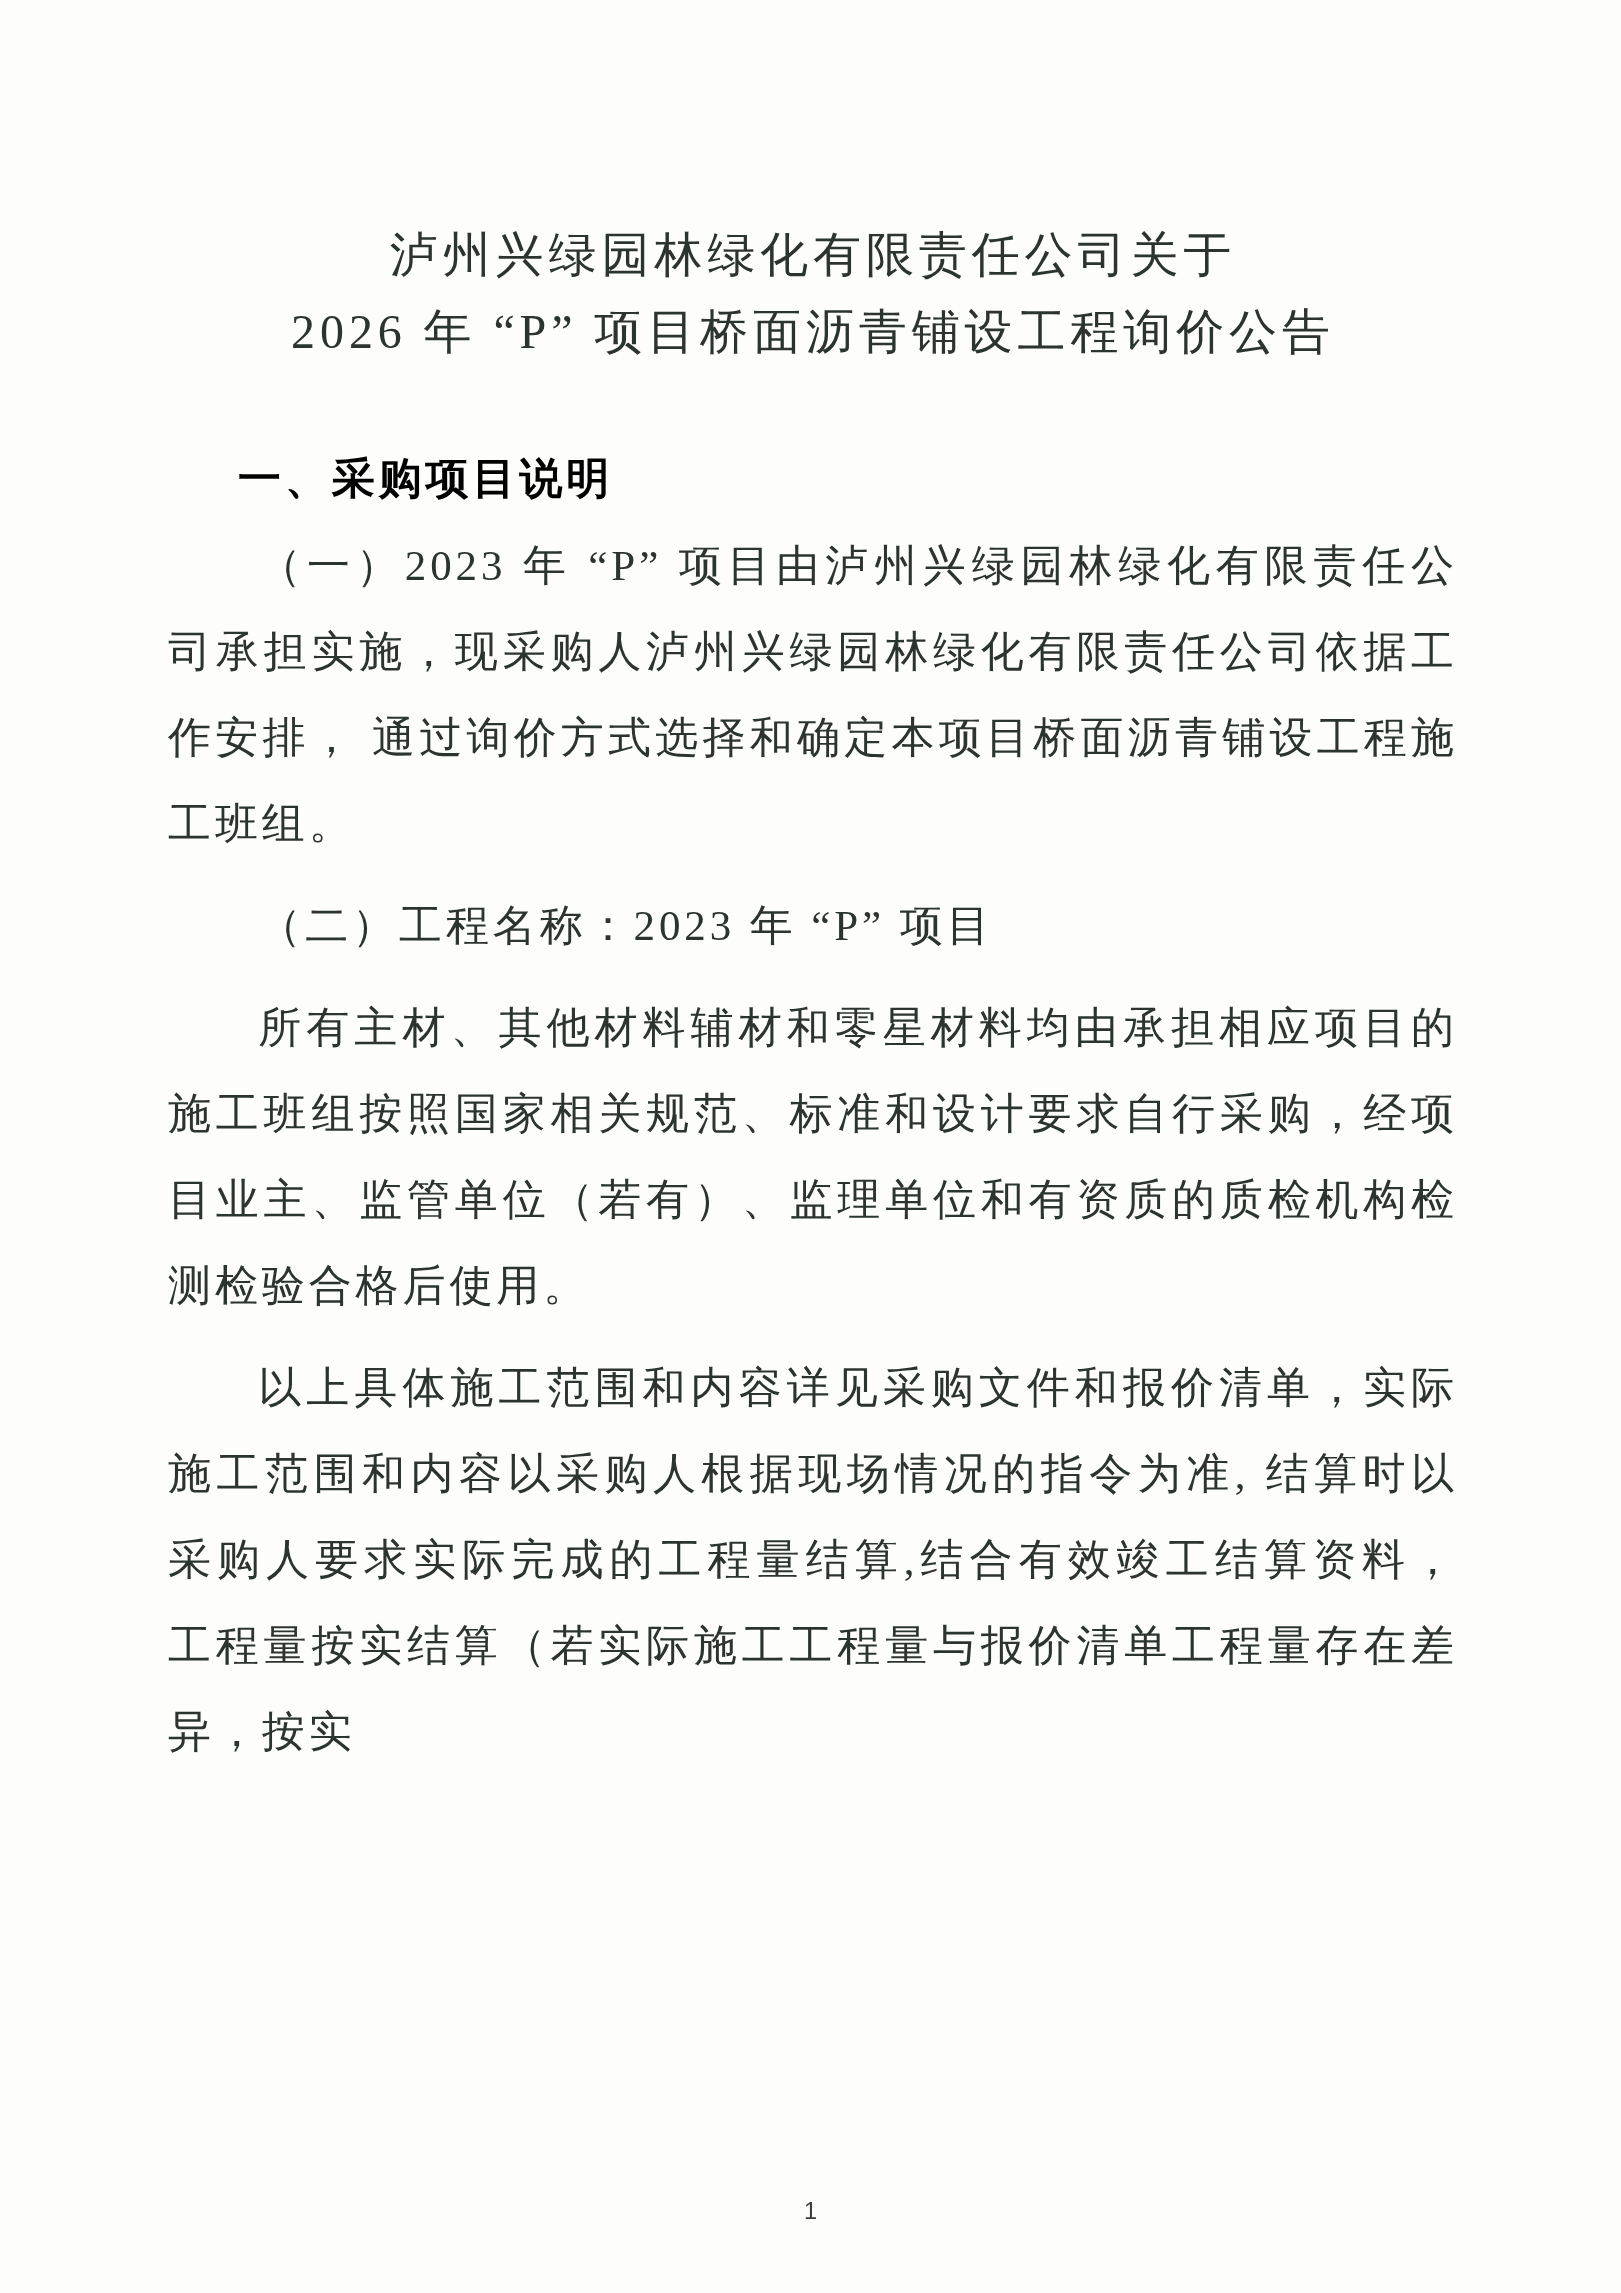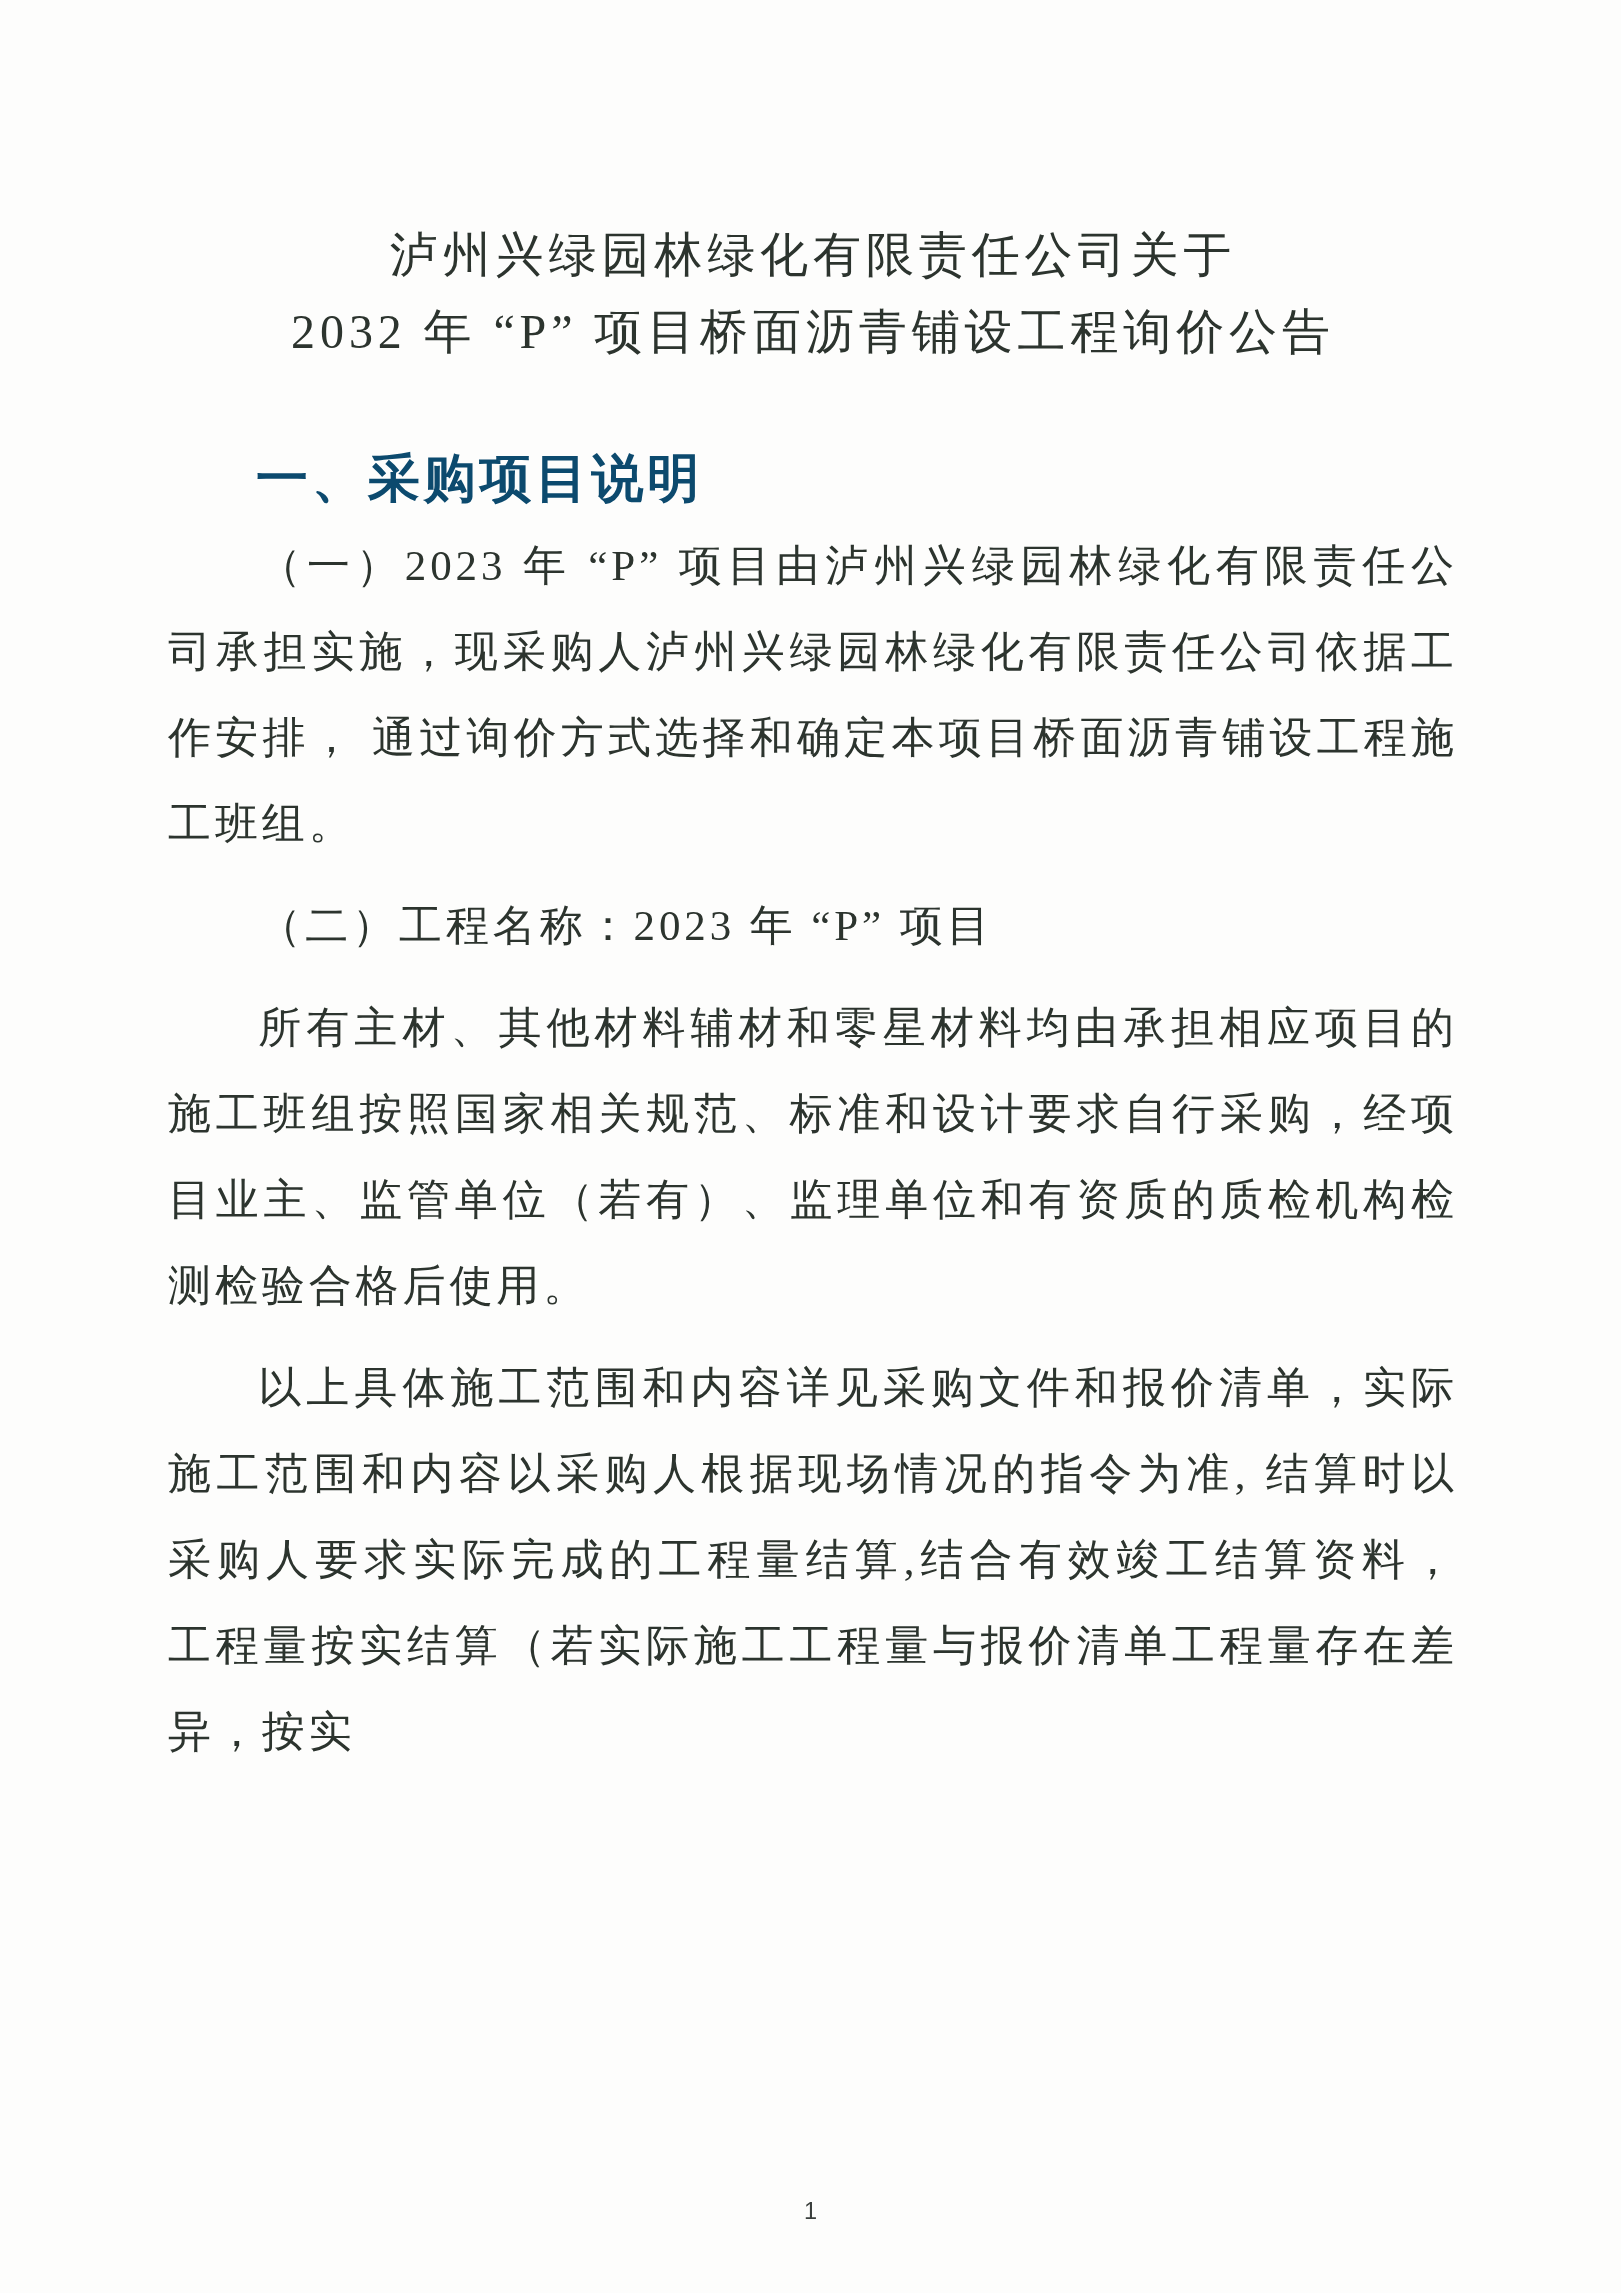--- a/index.html
+++ b/index.html
@@ -28,24 +28,24 @@
     letter-spacing: 4.9px;
   }
   .doc-title .title-line {
     display: block;
     white-space: nowrap;
   }
   .section-heading {
     margin: 80px 0 0 0;
     font-family: "Liberation Sans", "DejaVu Sans", sans-serif;
     font-weight: 700;
-    font-size: 52px;
+    font-size: 43px;
     line-height: 57px;
     letter-spacing: 3.9px;
-    color: #0c4a6e;
+    color: #000000;
     text-indent: 2em;
   }
   .body-text {
     margin-top: 13.7px;
   }
   .body-text p {
     margin: 16px;
     font-size: 43px;
     line-height: 86px;
     letter-spacing: 3.9px;
@@ -63,21 +63,21 @@
     color: #3a3f3c;
   }
 </style>
 </head>
 <body>
 
 <div class="page">
 
   <h1 class="doc-title">
     <span class="title-line">泸州兴绿园林绿化有限责任公司关于</span>
-    <span class="title-line">2032 年 “P” 项目桥面沥青铺设工程询价公告</span>
+    <span class="title-line">2026 年 “P” 项目桥面沥青铺设工程询价公告</span>
   </h1>
 
   <h2 class="section-heading">一、采购项目说明</h2>
 
   <div class="body-text">
     <p>（一）2023 年 “P” 项目由泸州兴绿园林绿化有限责任公司承担实施，现采购人泸州兴绿园林绿化有限责任公司依据工作安排， 通过询价方式选择和确定本项目桥面沥青铺设工程施工班组。</p>
     <p>（二）工程名称：2023 年 “P” 项目</p>
     <p>所有主材、其他材料辅材和零星材料均由承担相应项目的施工班组按照国家相关规范、标准和设计要求自行采购，经项目业主、监管单位（若有）、监理单位和有资质的质检机构检测检验合格后使用。</p>
     <p>以上具体施工范围和内容详见采购文件和报价清单，实际施工范围和内容以采购人根据现场情况的指令为准, 结算时以采购人要求实际完成的工程量结算,结合有效竣工结算资料， 工程量按实结算（若实际施工工程量与报价清单工程量存在差异，按实</p>
   </div>

